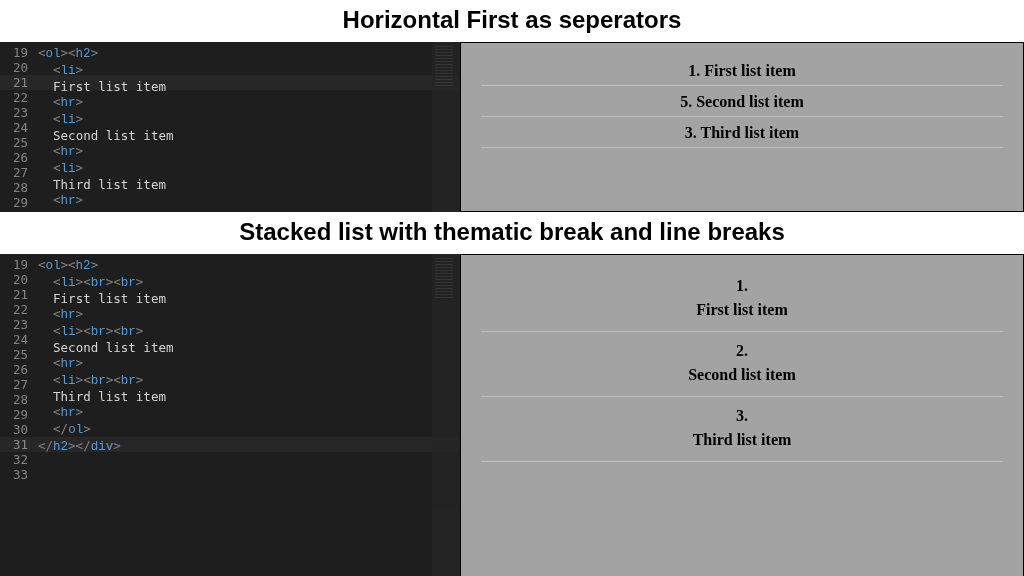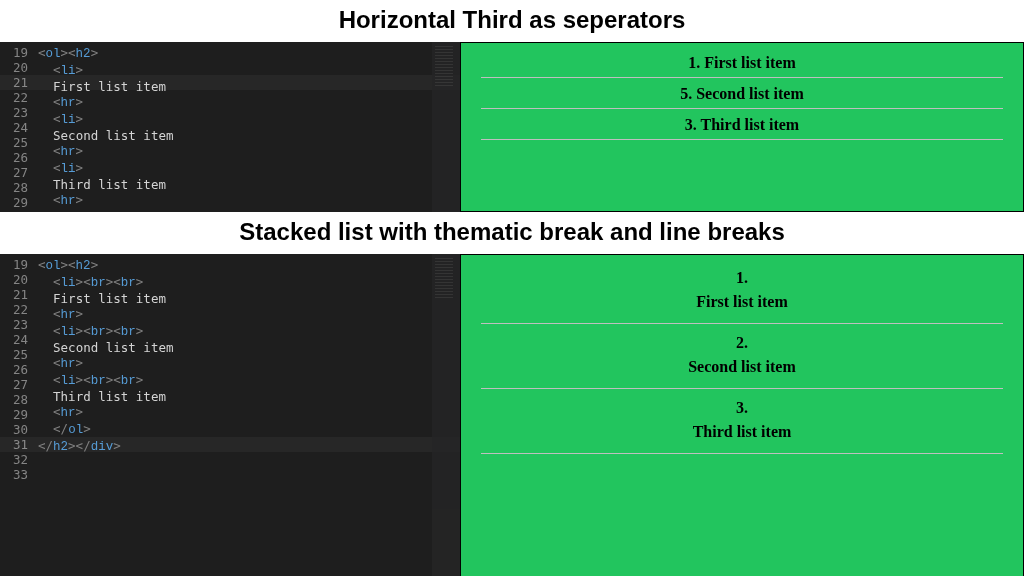--- a/index.html
+++ b/index.html
@@ -73,41 +73,41 @@
     background: repeating-linear-gradient(#3a3a3a 0 1px, transparent 1px 3px);
   }
   .t-blue  { color: #569cd6; font-family: Liberation Mono, monospace; }
   .t-brk   { color: #808080; }
   .t-text  { color: #d4d4d4; }
 
   
   .render {
     flex: 1;
     border: 1px solid #000;
-    background: #22c55e;
+    background: #a3a3a3;
     font-family: "Times New Roman", Times, serif;
     font-size: 16px;
     font-weight: 700;
     text-align: center;
-    padding: 8px 20px 0 20px;
+    padding: 16px 20px 0 20px;
     overflow: hidden;
   }
   .render .line { padding: 3px 0; }
   .render hr {
     border: none;
     border-top: 1px solid #bfbfbf;
     margin: 2px 0 4px 0;
   }
   .render .num-only { padding: 6px 0 2px 0; }
   .render .txt-only { padding: 4px 0 10px 0; }
 </style>
 </head>
 <body>
 
-<div class="section-title">Horizontal Third as seperators</div>
+<div class="section-title">Horizontal First as seperators</div>
 <div class="row row1">
   <div class="editor">
     <div class="gutter" id="gutter1">19
 20
 21
 22
 23
 24
 25
 26

